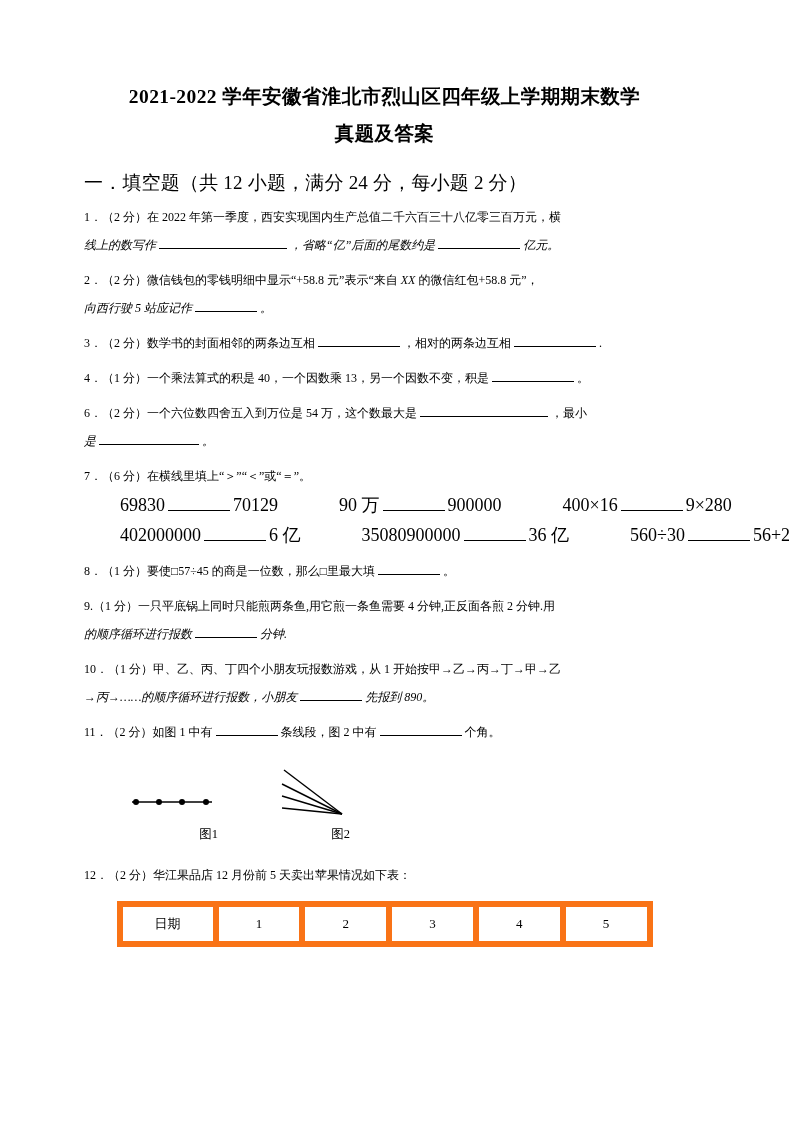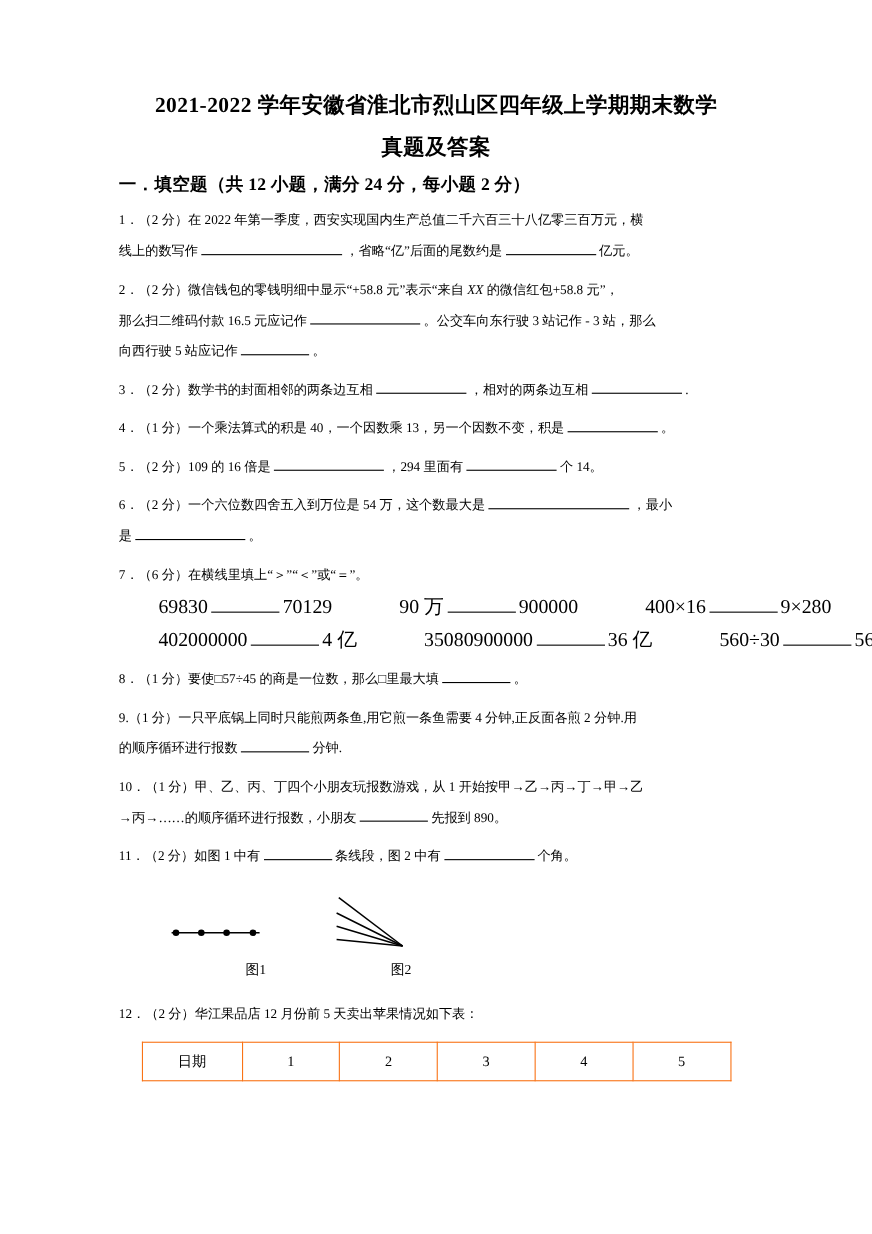--- a/index.html
+++ b/index.html
@@ -13,50 +13,51 @@
     font-family: "Liberation Serif", serif;
     color: #000000;
     position: relative;
     overflow: hidden;
   }
   .page {
     position: relative;
     width: 793px;
     height: 1122px;
     box-sizing: border-box;
-    padding: 78px 108px 0 108px;
+    padding: 78px 108px 0 84px;
   }
   .doc-title {
     font-family: "Liberation Serif", serif;
     font-size: 19.5px;
     font-weight: bold;
     text-align: center;
     line-height: 38px;
     letter-spacing: 0.4px;
   }
   .doc-title .line2 {
     display: block;
     font-family: Liberation Mono, monospace;
   }
   .section-head {
-    font-size: 16px;
-    font-weight: bold;
-    margin-top: 4px;
+    font-size: 19px;
+    font-weight: normal;
+    margin-top: 16px;
     margin-bottom: 4px;
     letter-spacing: 0.2px;
   }
   .q {
     font-size: 12px;
     line-height: 28px;
     margin-top: 7px;
     text-align: justify;
   }
   .q .indent {
     display: block;
     text-indent: 0;
+    font-style: italic;
   }
   .blank {
     display: inline-block;
     border-bottom: 1px solid #000;
     vertical-align: baseline;
     height: 14px;
     margin: 0 3px;
   }
   .b-sm { width: 62px; }
   .b-md { width: 82px; }
@@ -90,21 +91,21 @@
     font-size: 12.5px;
     margin-top: 2px;
   }
   .fig-gap { display: inline-block; width: 52px; }
   table.data-table {
     border-collapse: collapse;
     margin: 12px auto 0 auto;
     width: 536px;
   }
   table.data-table td {
-    border: 1px solid #f97316;
+    border: 6px solid #f97316;
     height: 32px;
     text-align: center;
     font-size: 13px;
     vertical-align: middle;
   }
   table.data-table td.head-cell { width: 88px; }
 </style>
 </head>
 <body>
 
@@ -120,58 +121,52 @@
   <div class="q">
     <span>1．（2 分）在 2022 年第一季度，西安实现国内生产总值二千六百三十八亿零三百万元，横</span>
     <span class="indent">
       <span>线上的数写作</span><span class="blank b-xl"></span><span>，省略“亿”后面的尾数约是</span><span class="blank b-md"></span><span>亿元。</span>
     </span>
   </div>
 
   <div class="q">
     <span>2．（2 分）微信钱包的零钱明细中显示“+58.8 元”表示“来自 </span><span class="ital">XX</span><span> 的微信红包+58.8 元”，</span>
     <span class="indent">
-      <span>那么扫二维码付款 16.5 元应记作</span><span class="blank b-lg"></span><span>。公交车向东行驶 3 站记作 - 3 站，那么</span>
-    </span>
-    <span class="indent">
       <span>向西行驶 5 站应记作</span><span class="blank b-sm"></span><span>。</span>
     </span>
   </div>
 
   <div class="q">
     <span>3．（2 分）数学书的封面相邻的两条边互相</span><span class="blank b-md"></span><span>，相对的两条边互相</span><span class="blank b-md"></span><span>.</span>
   </div>
 
   <div class="q">
     <span>4．（1 分）一个乘法算式的积是 40，一个因数乘 13，另一个因数不变，积是</span><span class="blank b-md"></span><span>。</span>
   </div>
 
-  <div class="q">
-    <span>5．（2 分）109 的 16 倍是</span><span class="blank b-lg"></span><span>，294 里面有</span><span class="blank b-md"></span><span>个 14。</span>
-  </div>
 
   <div class="q">
     <span>6．（2 分）一个六位数四舍五入到万位是 54 万，这个数最大是</span><span class="blank b-xl"></span><span>，最小</span>
     <span class="indent">
       <span>是</span><span class="blank b-lg"></span><span>。</span>
     </span>
   </div>
 
   <div class="q">
     <span>7．（6 分）在横线里填上“＞”“＜”或“＝”。</span>
   </div>
   <div class="row-compare">
     <span class="cell"><span>69830</span><span class="blank b-sm"></span><span>70129</span></span>
     <span class="fig-gap"></span>
     <span class="cell"><span>90 万</span><span class="blank b-sm"></span><span>900000</span></span>
     <span class="fig-gap"></span>
     <span class="cell"><span>400×16</span><span class="blank b-sm"></span><span>9×280</span></span>
   </div>
   <div class="row-compare">
-    <span class="cell"><span>402000000</span><span class="blank b-sm"></span><span>4 亿</span></span>
+    <span class="cell"><span>402000000</span><span class="blank b-sm"></span><span>6 亿</span></span>
     <span class="fig-gap"></span>
     <span class="cell"><span>35080900000</span><span class="blank b-sm"></span><span>36 亿</span></span>
     <span class="fig-gap"></span>
     <span class="cell"><span>560÷30</span><span class="blank b-sm"></span><span>56+2</span></span>
   </div>
 
   <div class="q">
     <span>8．（1 分）要使□57÷45 的商是一位数，那么□里最大填</span><span class="blank b-sm"></span><span>。</span>
   </div>
 

